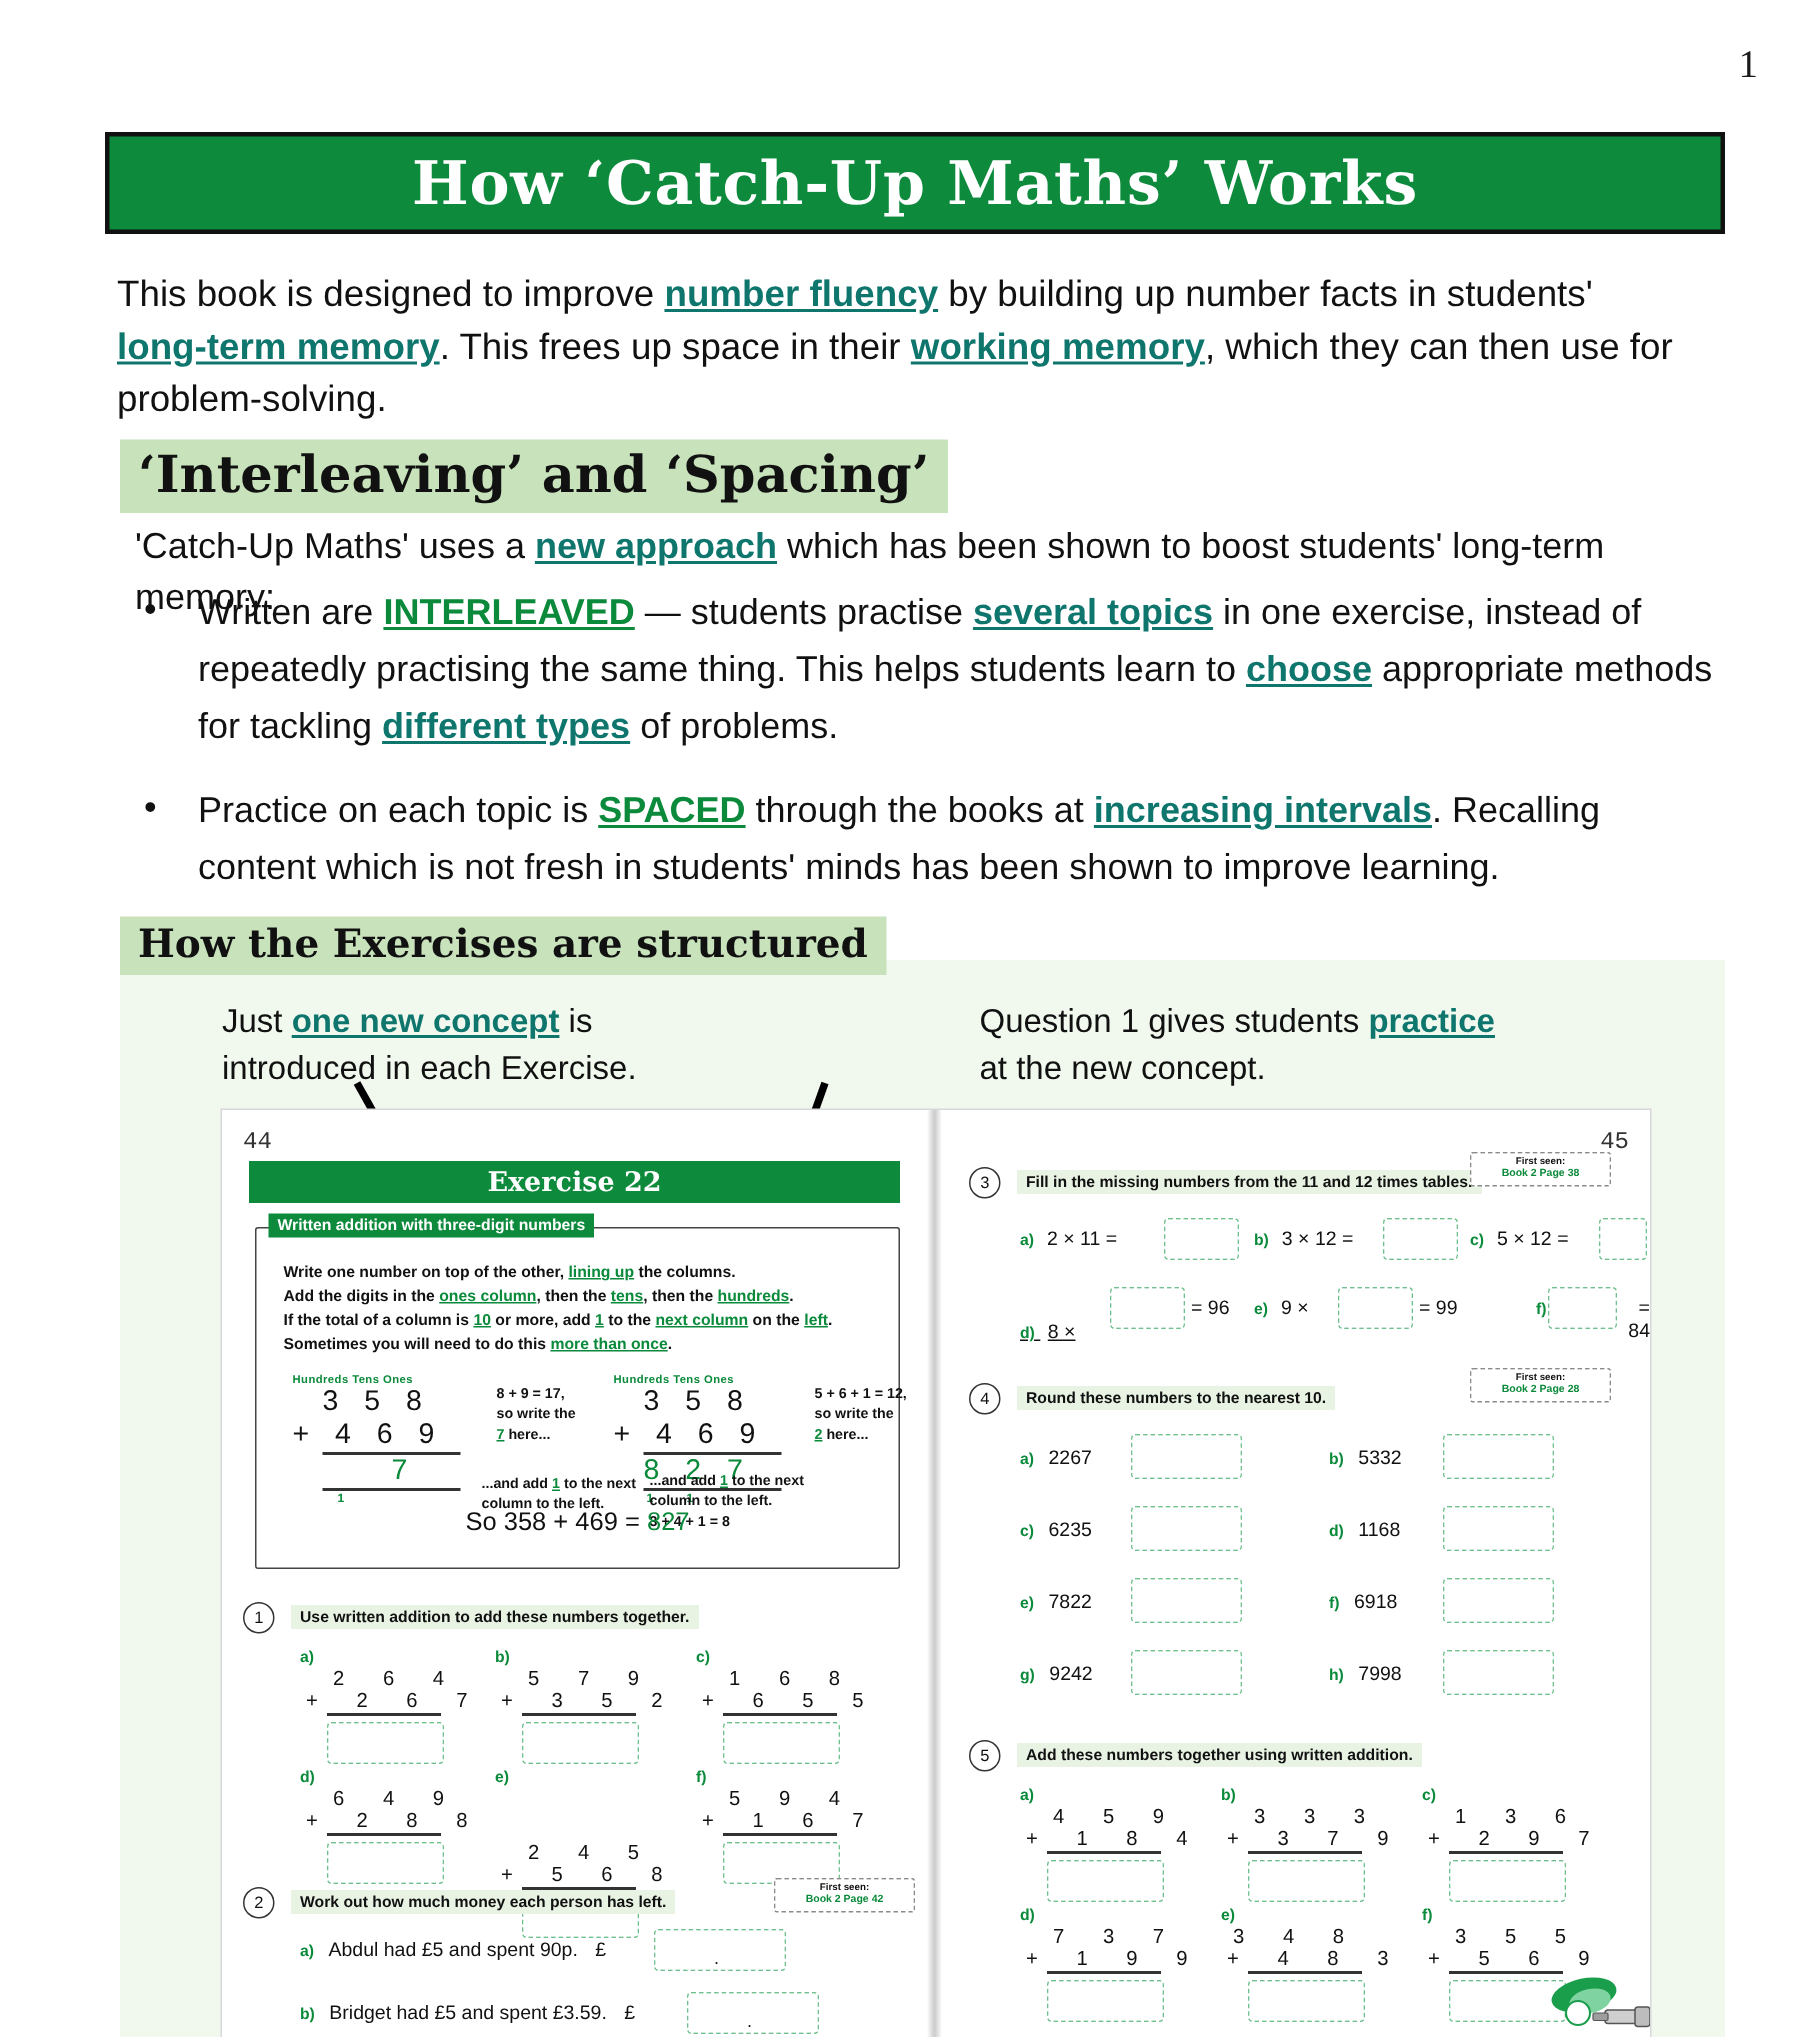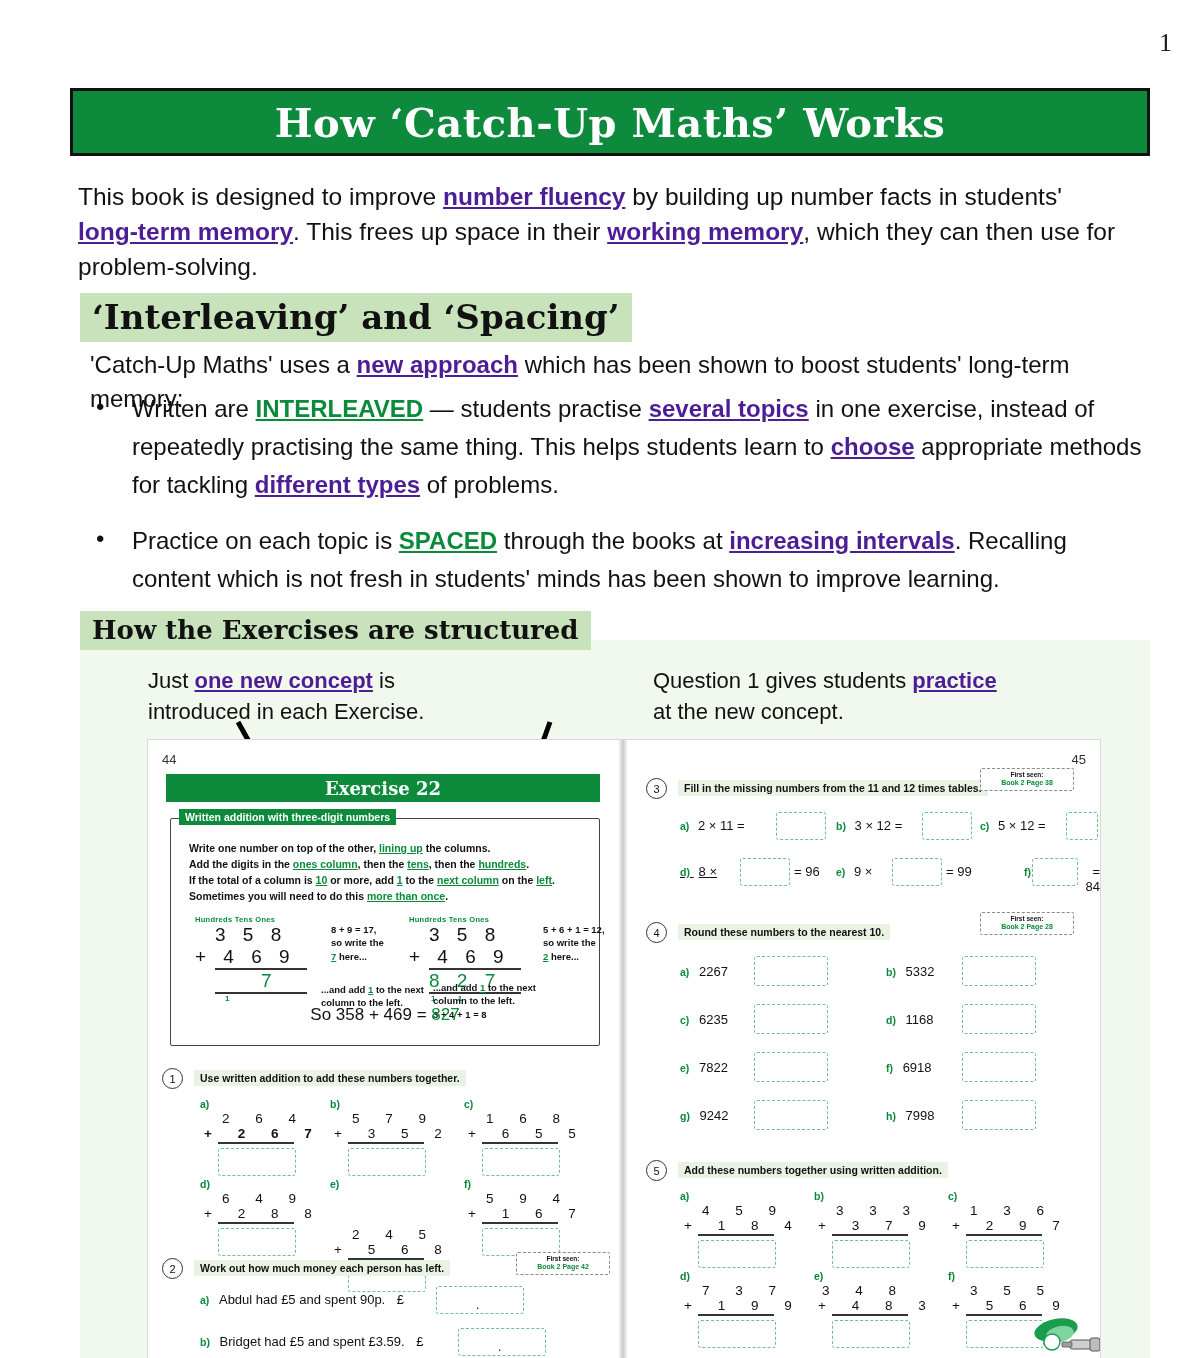--- a/index.html
+++ b/index.html
@@ -28,21 +28,21 @@
     font-weight:bold;font-size:40px;color:#ffffff;
     letter-spacing:0.5px;
   }
 
   
   .intro{
     position:absolute;left:78px;top:180px;width:1040px;
     font-size:24.5px;line-height:1.42;color:#111;
     font-family:"Liberation Sans", sans-serif;
   }
-  .g{color:#4c1d95;text-decoration:underline;font-weight:bold;}
+  .g{color:#0f766e;text-decoration:underline;font-weight:bold;}
   .gb{color:#0a8a3a;text-decoration:underline;font-weight:bold;}
 
   
   .sec-head{
     position:absolute;
     background:#c8e2bb;
     font-family:"DejaVu Serif", serif;
     font-weight:bold;color:#111;
     padding:4px 12px 5px 12px;
     box-sizing:border-box;
@@ -78,21 +78,21 @@
     position:absolute;left:148px;top:740px;width:952px;height:618px;
     background:#ffffff;
     box-shadow:0 0 0 1px #d8d8d8;
     overflow:hidden;
   }
   .bk-page{position:absolute;top:0;height:618px;background:#fff;}
   .bk-left{left:0;width:470px;}
   .gutter{position:absolute;left:470px;top:0;width:10px;height:618px;
           background:linear-gradient(to right,#ffffff,#cfcfcf 45%,#cfcfcf 55%,#ffffff);}
   .bk-right{left:480px;width:472px;}
-  .folio{position:absolute;font-size:13px;color:#333;}
+  .folio{position:absolute;font-size:16px;color:#333;font-family:Liberation Mono, monospace;}
 
   .ex-banner{
     position:absolute;left:18px;top:34px;width:434px;height:28px;
     background:#0d8a3c;display:flex;align-items:center;justify-content:center;
   }
   .ex-banner span{
     font-family:"DejaVu Serif", serif;font-weight:bold;
     color:#fff;font-size:18px;
   }
 
@@ -275,21 +275,21 @@
         <span>So 358 + 469 = </span><span class="ans-green">827</span>
       </div>
     </div>
 
     <div class="qnum" style="left:14px;top:328px;">1</div>
     <div class="qtext" style="left:46px;top:330px;">Use written addition to add these numbers together.</div>
 
     <div class="colsum" style="left:52px;top:356px;">
       <span class="qlab">a)</span>
       <div class="row" style="margin-left:22px;">2 6 4</div>
-      <div class="row" style="margin-left:4px;font-weight:bold;">+ 2 6 7</div>
+      <div class="row" style="margin-left:4px;">+ 2 6 7</div>
       <div class="rule" style="width:76px;margin-left:18px;margin-top:1px;"></div>
       <div class="ansbox" style="width:76px;height:26px;margin-left:18px;margin-top:4px;"></div>
     </div>
     <div class="colsum" style="left:182px;top:356px;">
       <span class="qlab">b)</span>
       <div class="row" style="margin-left:22px;">5 7 9</div>
       <div class="row" style="margin-left:4px;">+ 3 5 2</div>
       <div class="rule" style="width:76px;margin-left:18px;margin-top:1px;"></div>
       <div class="ansbox" style="width:76px;height:26px;margin-left:18px;margin-top:4px;"></div>
     </div>
@@ -370,21 +370,21 @@
       <span style="margin-left:5px;">3 × 12 =</span>
     </div>
     <div class="ansbox" style="position:absolute;left:294px;top:72px;width:48px;height:26px;"></div>
 
     <div class="mathline" style="left:352px;top:78px;">
       <span class="qlab">c)</span>
       <span style="margin-left:5px;">5 × 12 =</span>
     </div>
     <div class="ansbox" style="position:absolute;left:438px;top:72px;width:30px;height:26px;"></div>
 
-    <div class="mathline" style="left:52px;top:124px;text-decoration:underline;">
+    <div class="mathline" style="left:52px;top:140px;text-decoration:underline;">
       <span class="qlab">d)</span>
       <span style="margin-left:5px;">8 ×</span>
     </div>
     <div class="ansbox" style="position:absolute;left:112px;top:118px;width:48px;height:26px;"></div>
     <div class="mathline" style="left:166px;top:124px;">= 96</div>
 
     <div class="mathline" style="left:208px;top:124px;">
       <span class="qlab">e)</span>
       <span style="margin-left:5px;">9 ×</span>
     </div>

